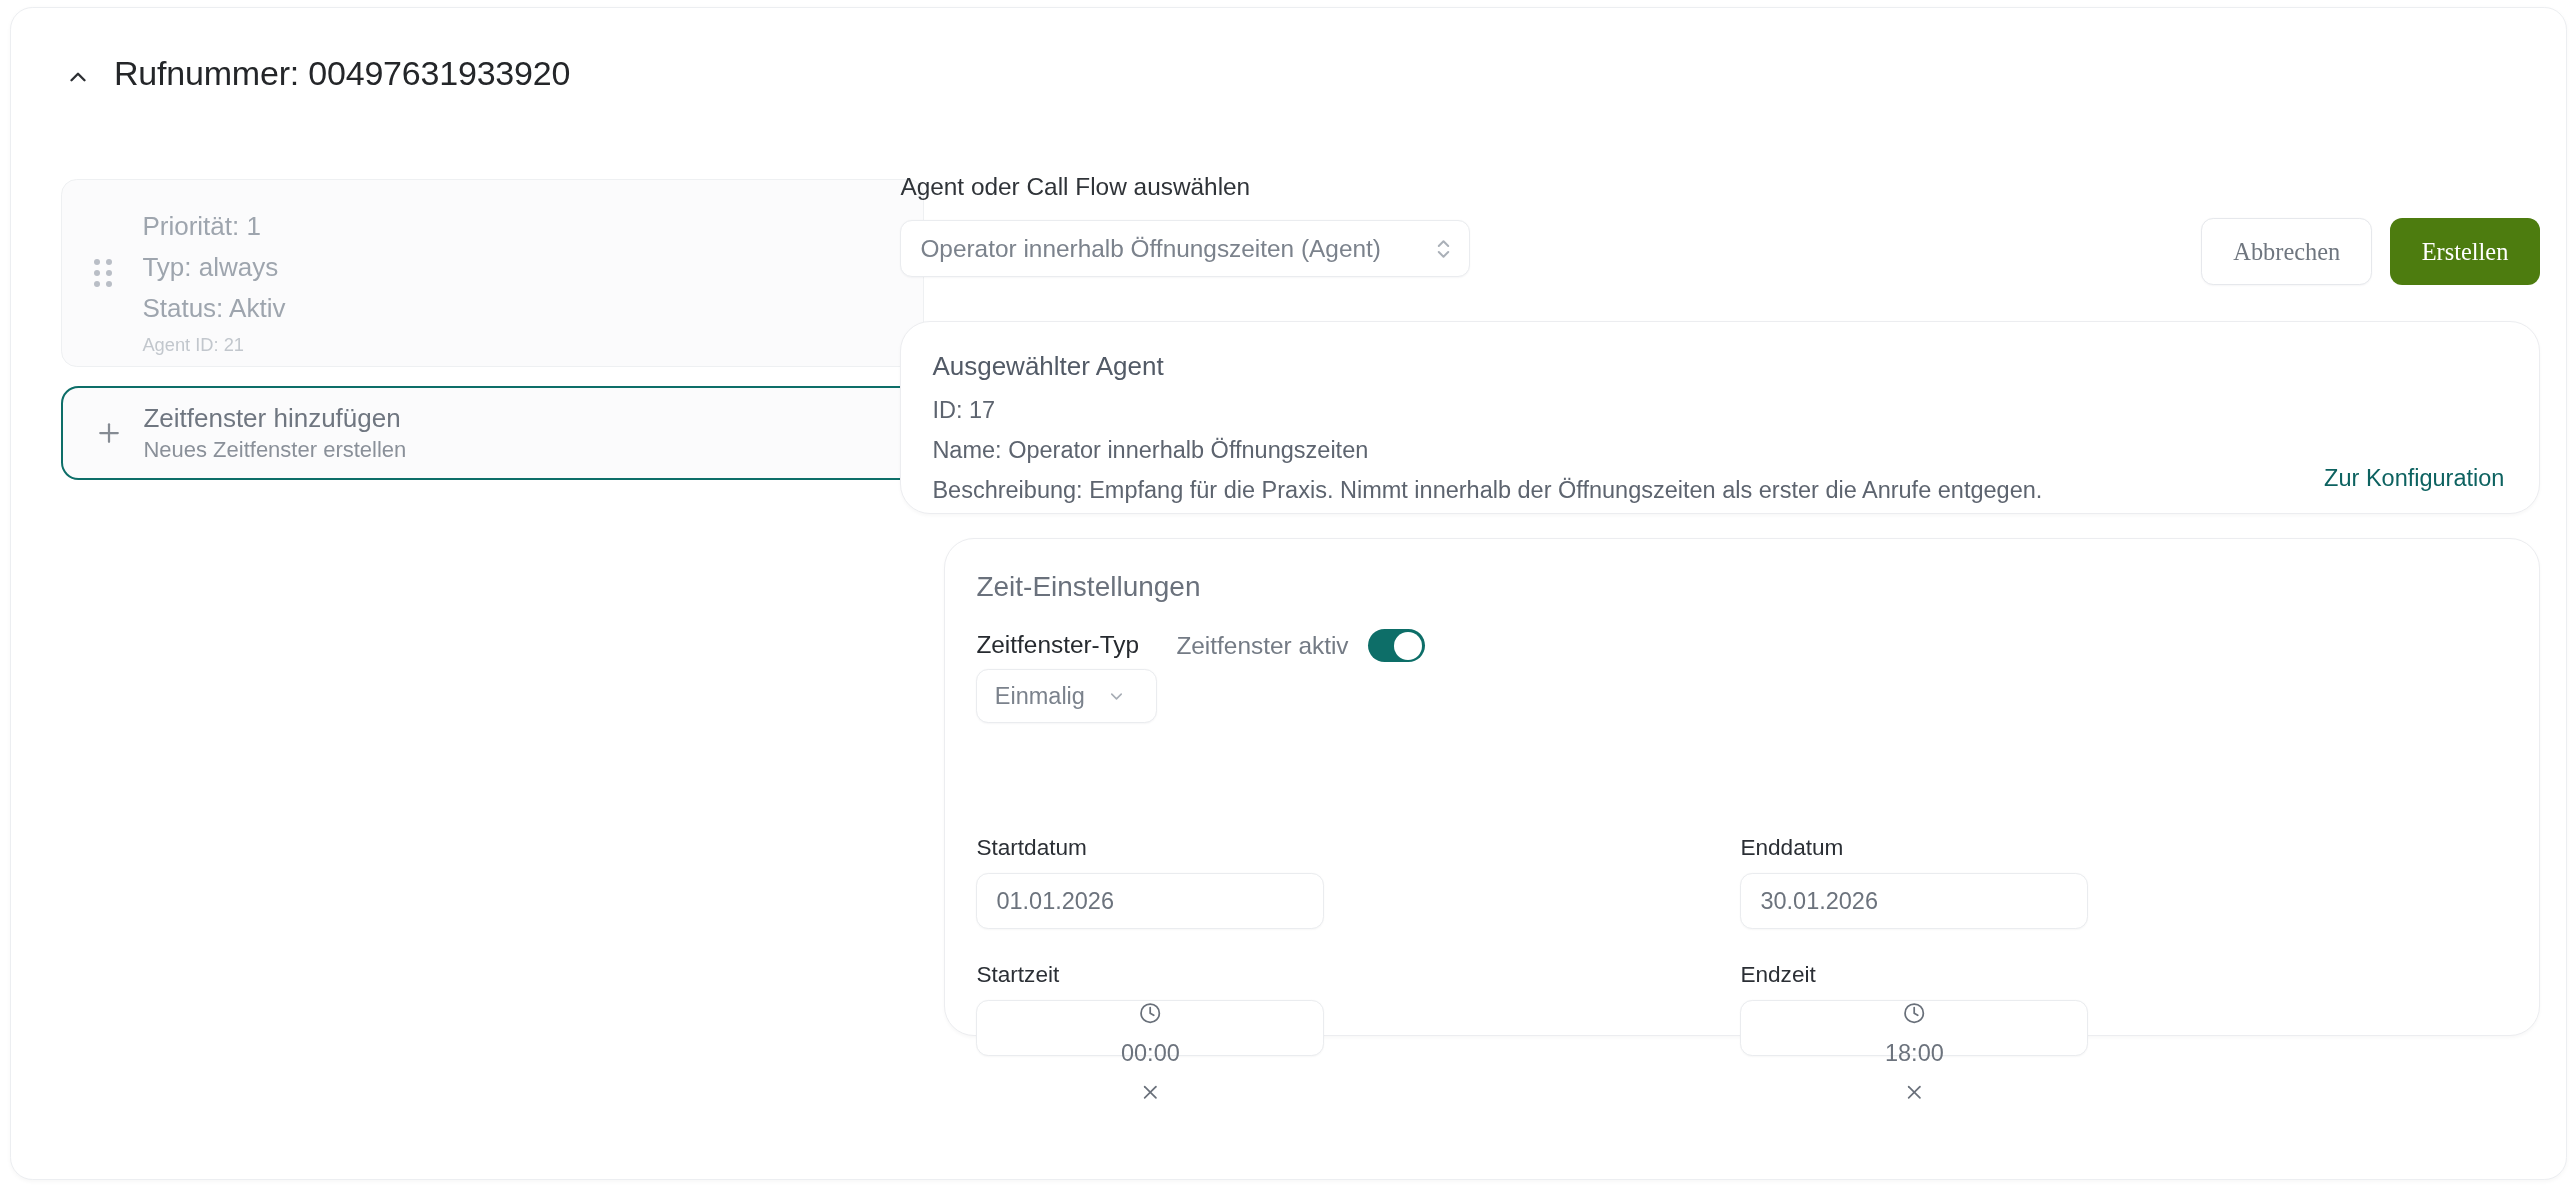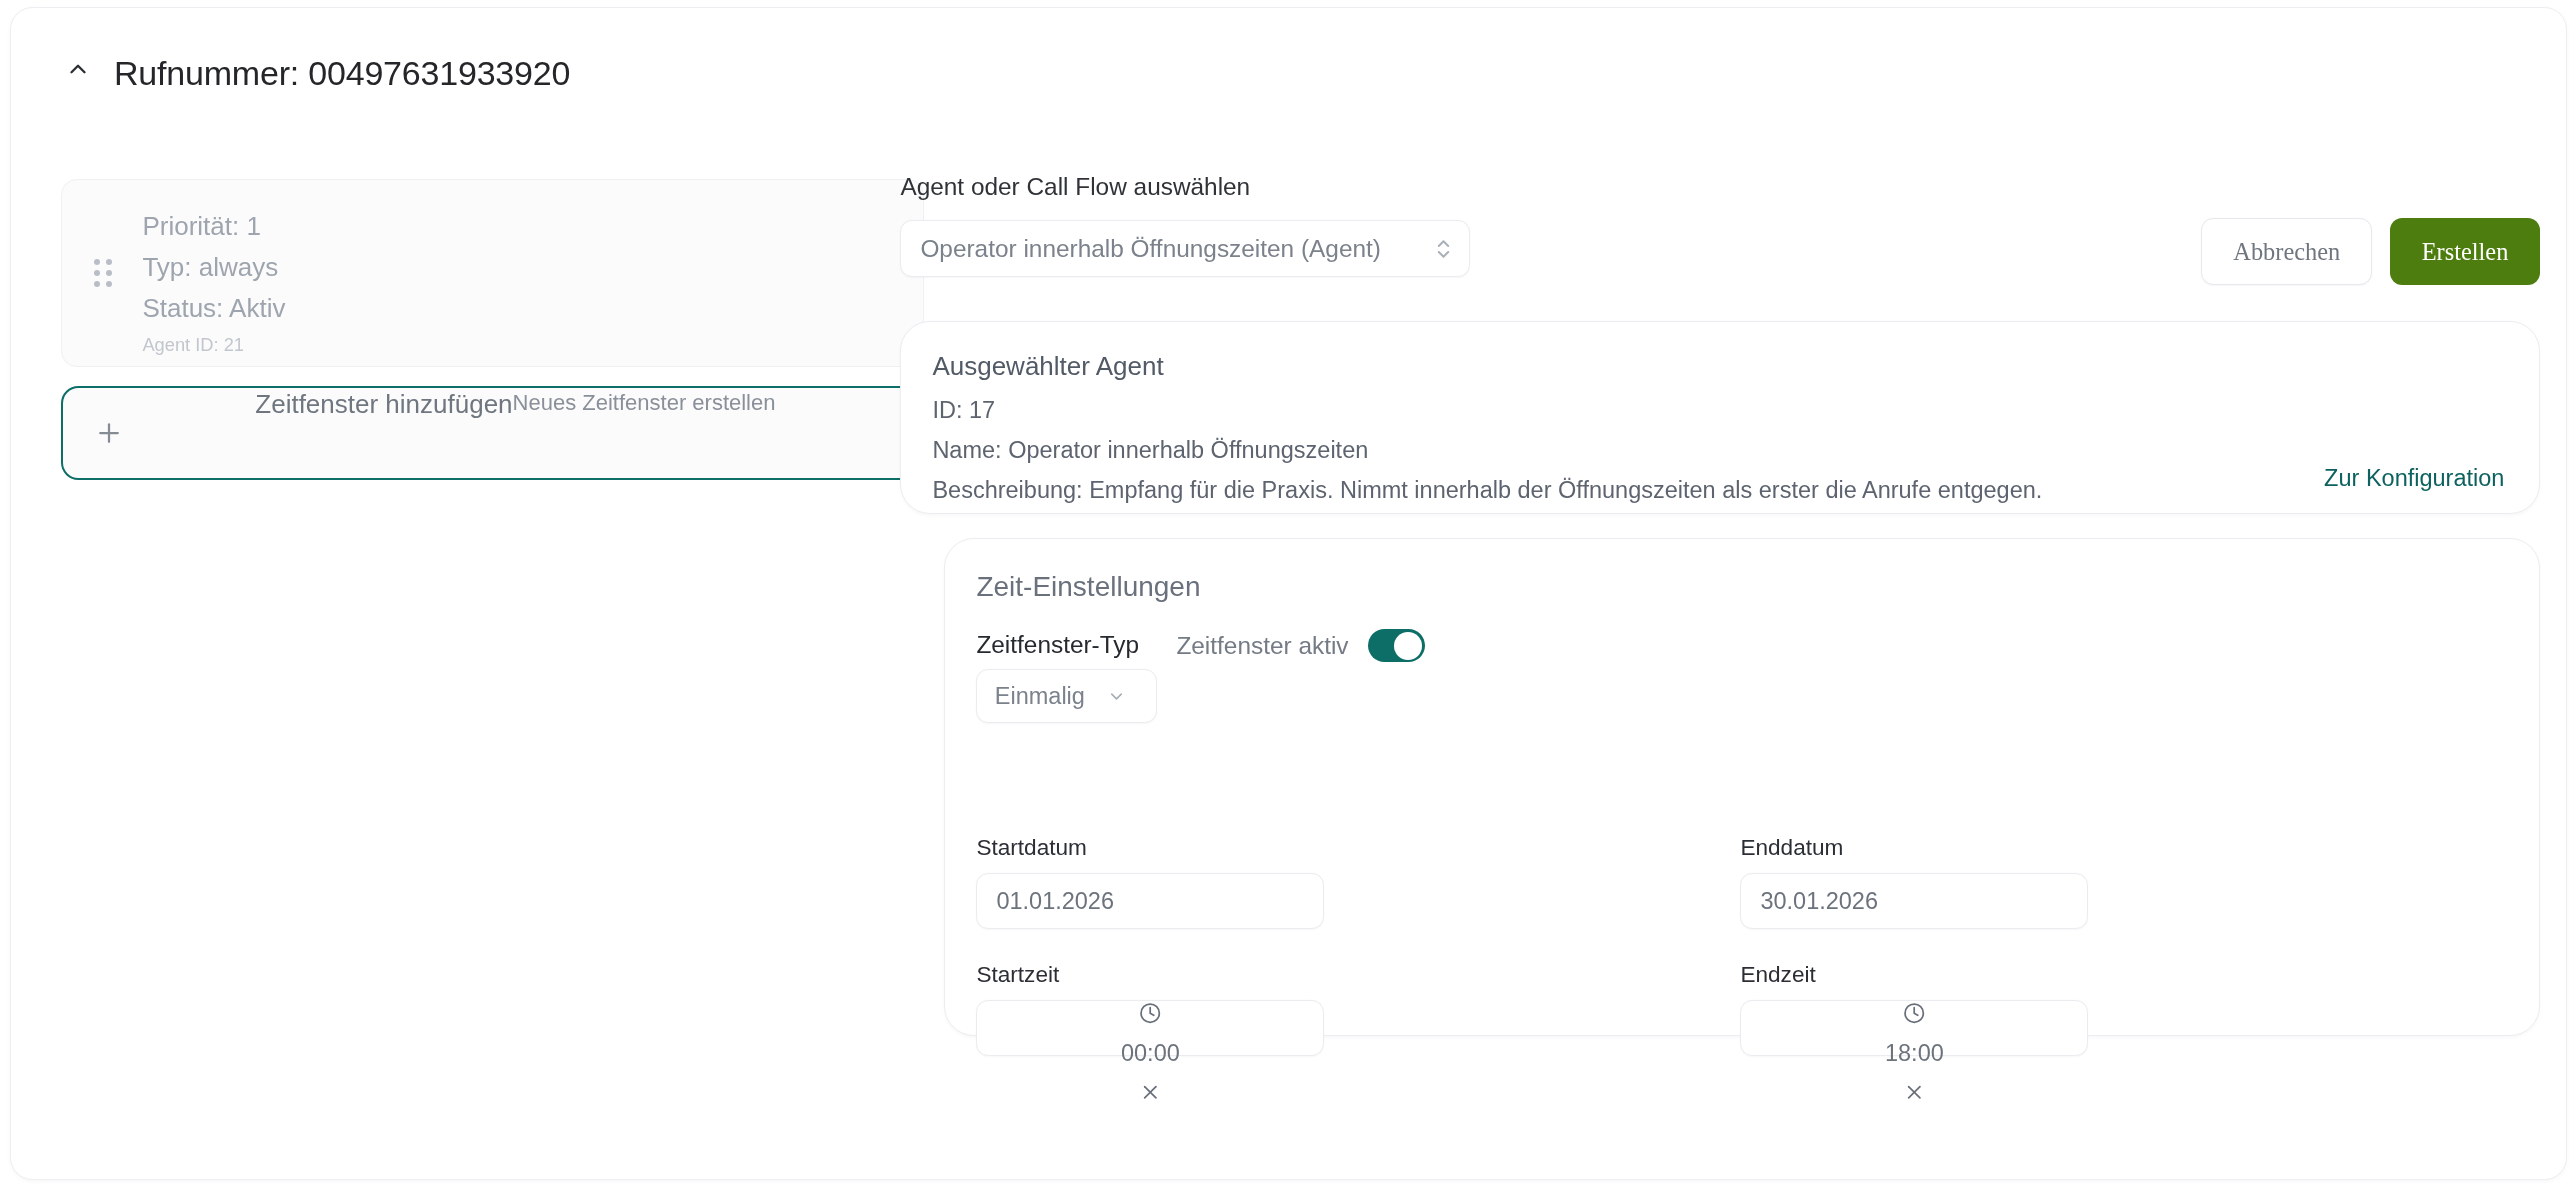--- a/index.html
+++ b/index.html
@@ -32,21 +32,21 @@
     border-radius: 22.6px;
     box-shadow: 0 1.7px 4.4px rgba(15,23,42,0.035);
   }
 
   
   .header {
     position: absolute;
     left: 54px;
     top: 48px;
     display: flex;
-    align-items: flex-start;
+    align-items: flex-end;
     gap: 22.6px;
   }
   .chevron-up-icon {
     width: 26px;
     height: 26px;
     display: block;
     color: #2c2f33;
   }
   .chevron-up-icon svg { display:block; width:100%; height:100%; }
   .page-title {
@@ -114,21 +114,21 @@
 
   .add-card {
     position: relative;
     margin-top: 19px;
     background: #fbfbfc;
     border: 2.6px solid #0d6e68;
     border-radius: 17.4px;
     height: 94px;
     padding: 0 35px 0 80px;
     display: flex;
-    flex-direction: row;
+    flex-direction: column;
     justify-content: center;
     cursor: pointer;
   }
   .plus-icon {
     position: absolute;
     left: 30.5px;
     top: 50%;
     transform: translateY(-50%);
     width: 30px;
     height: 30px;

